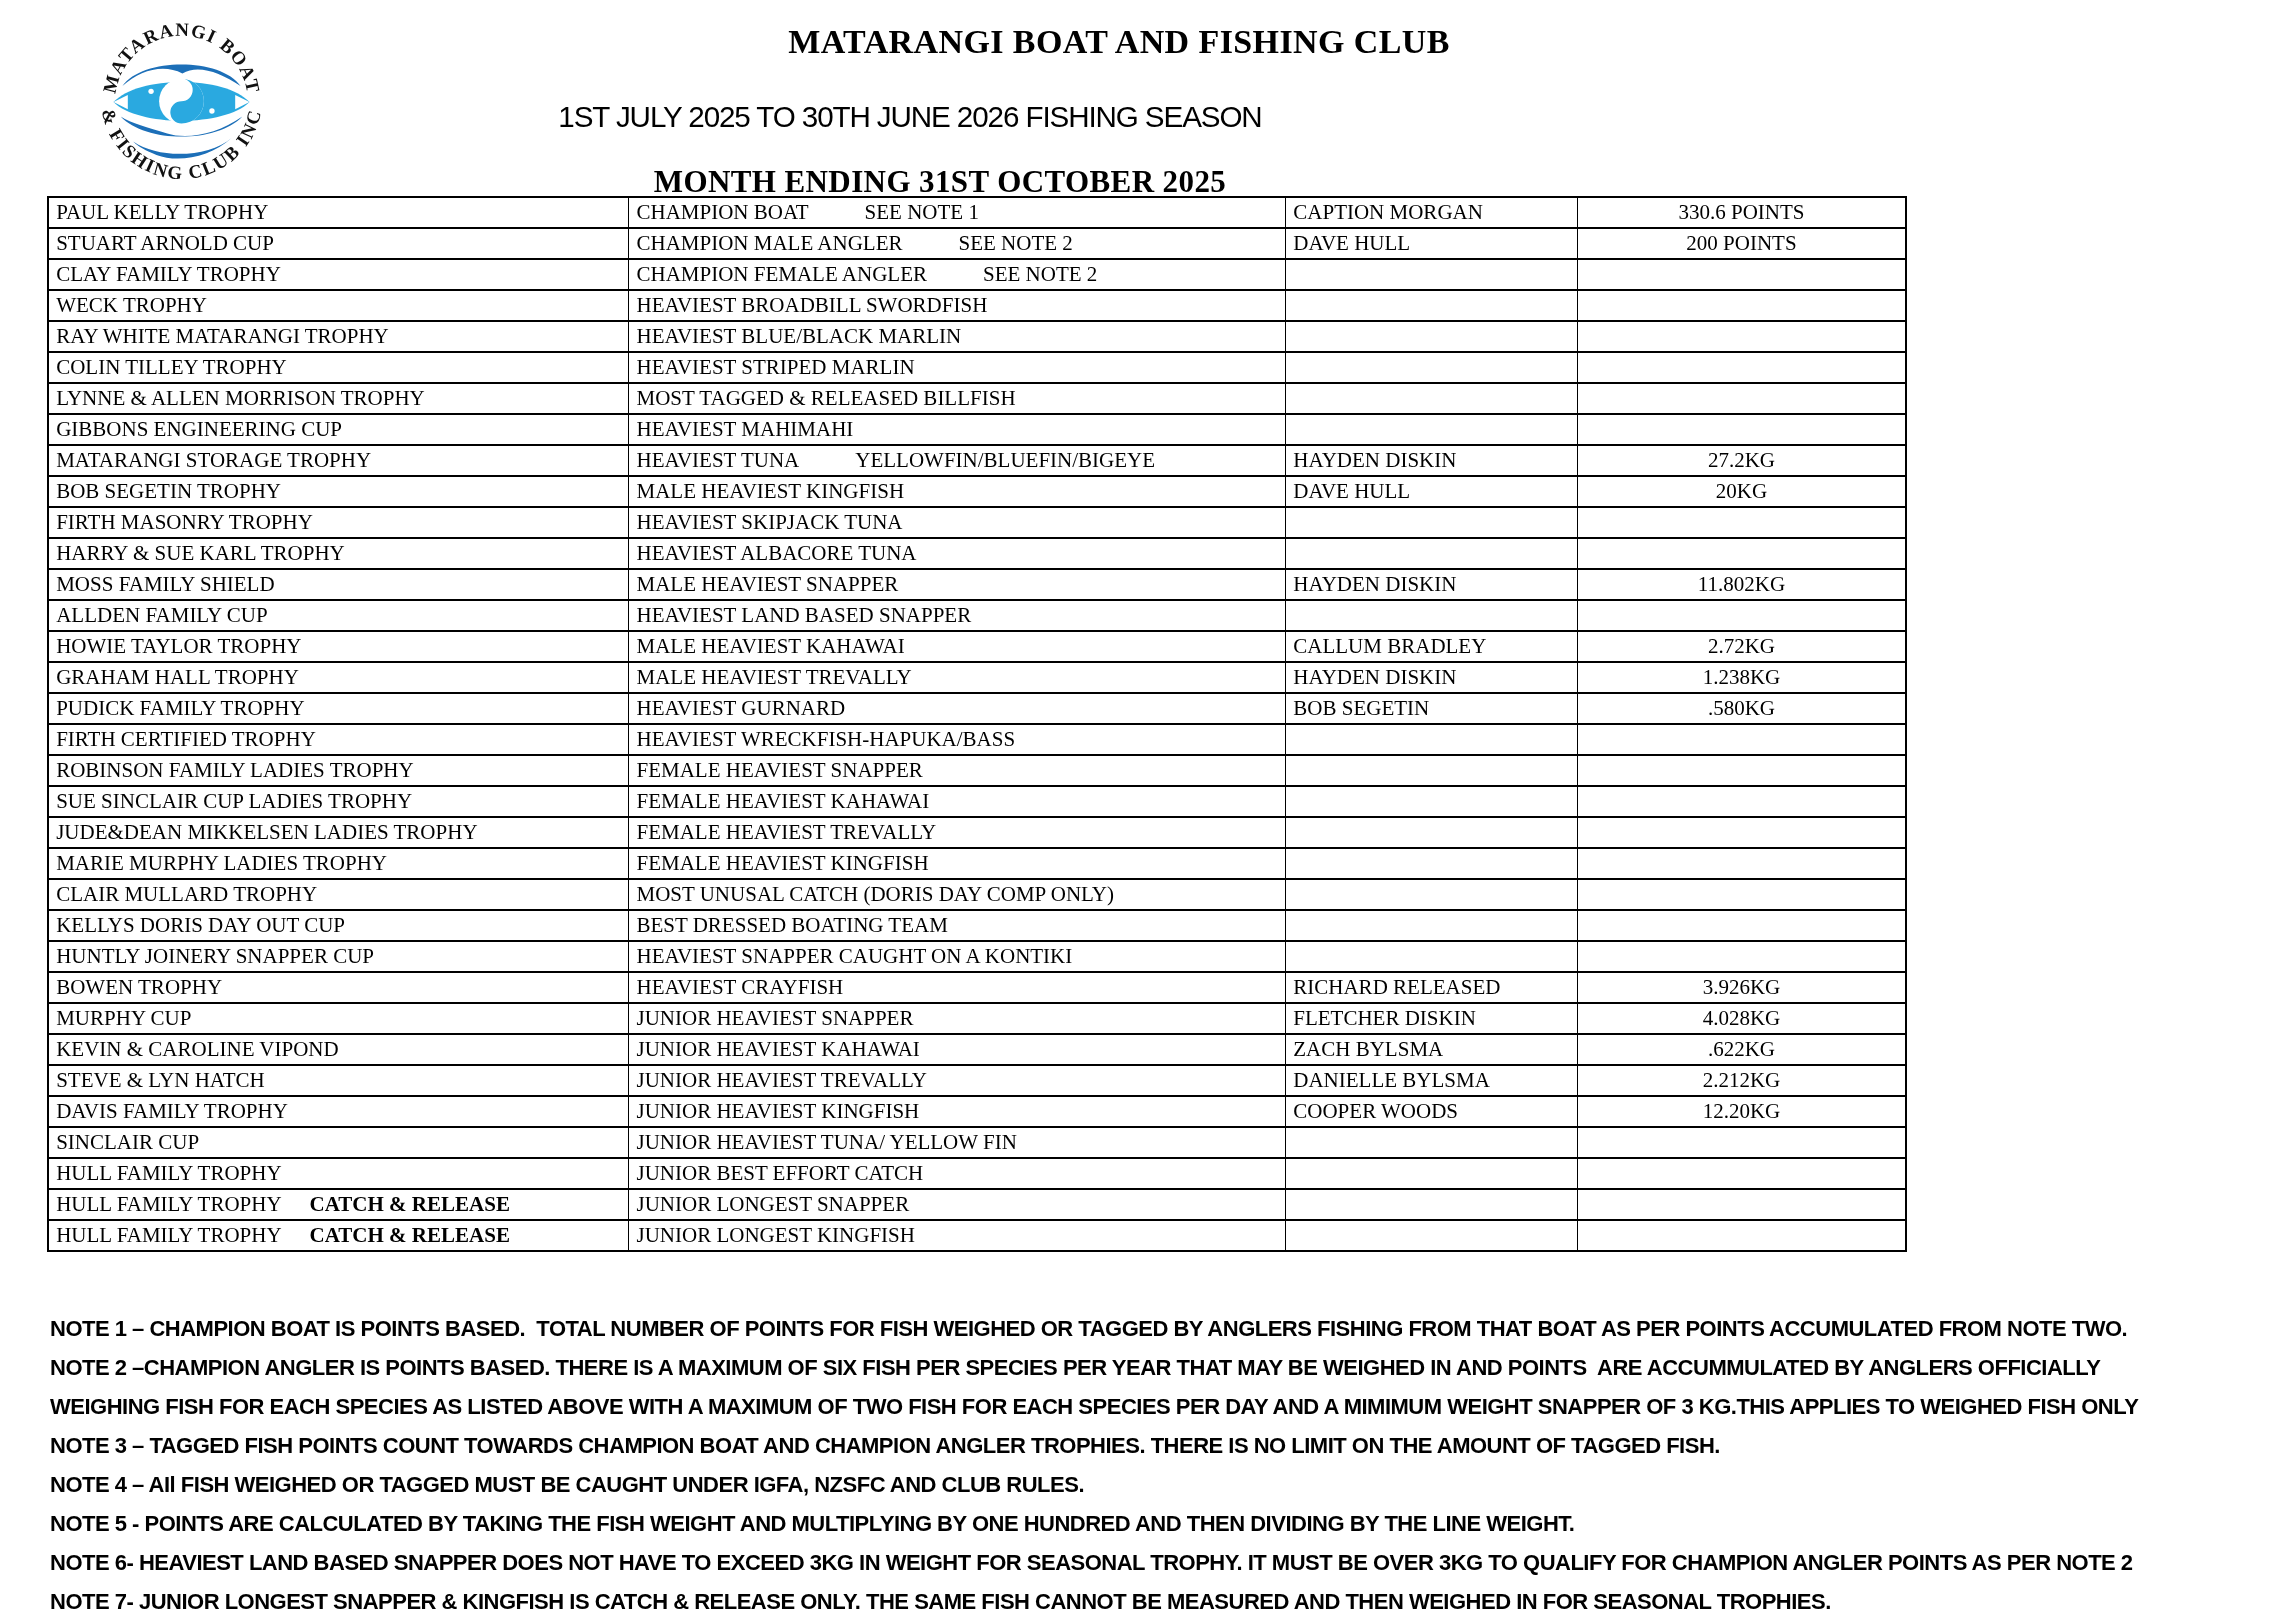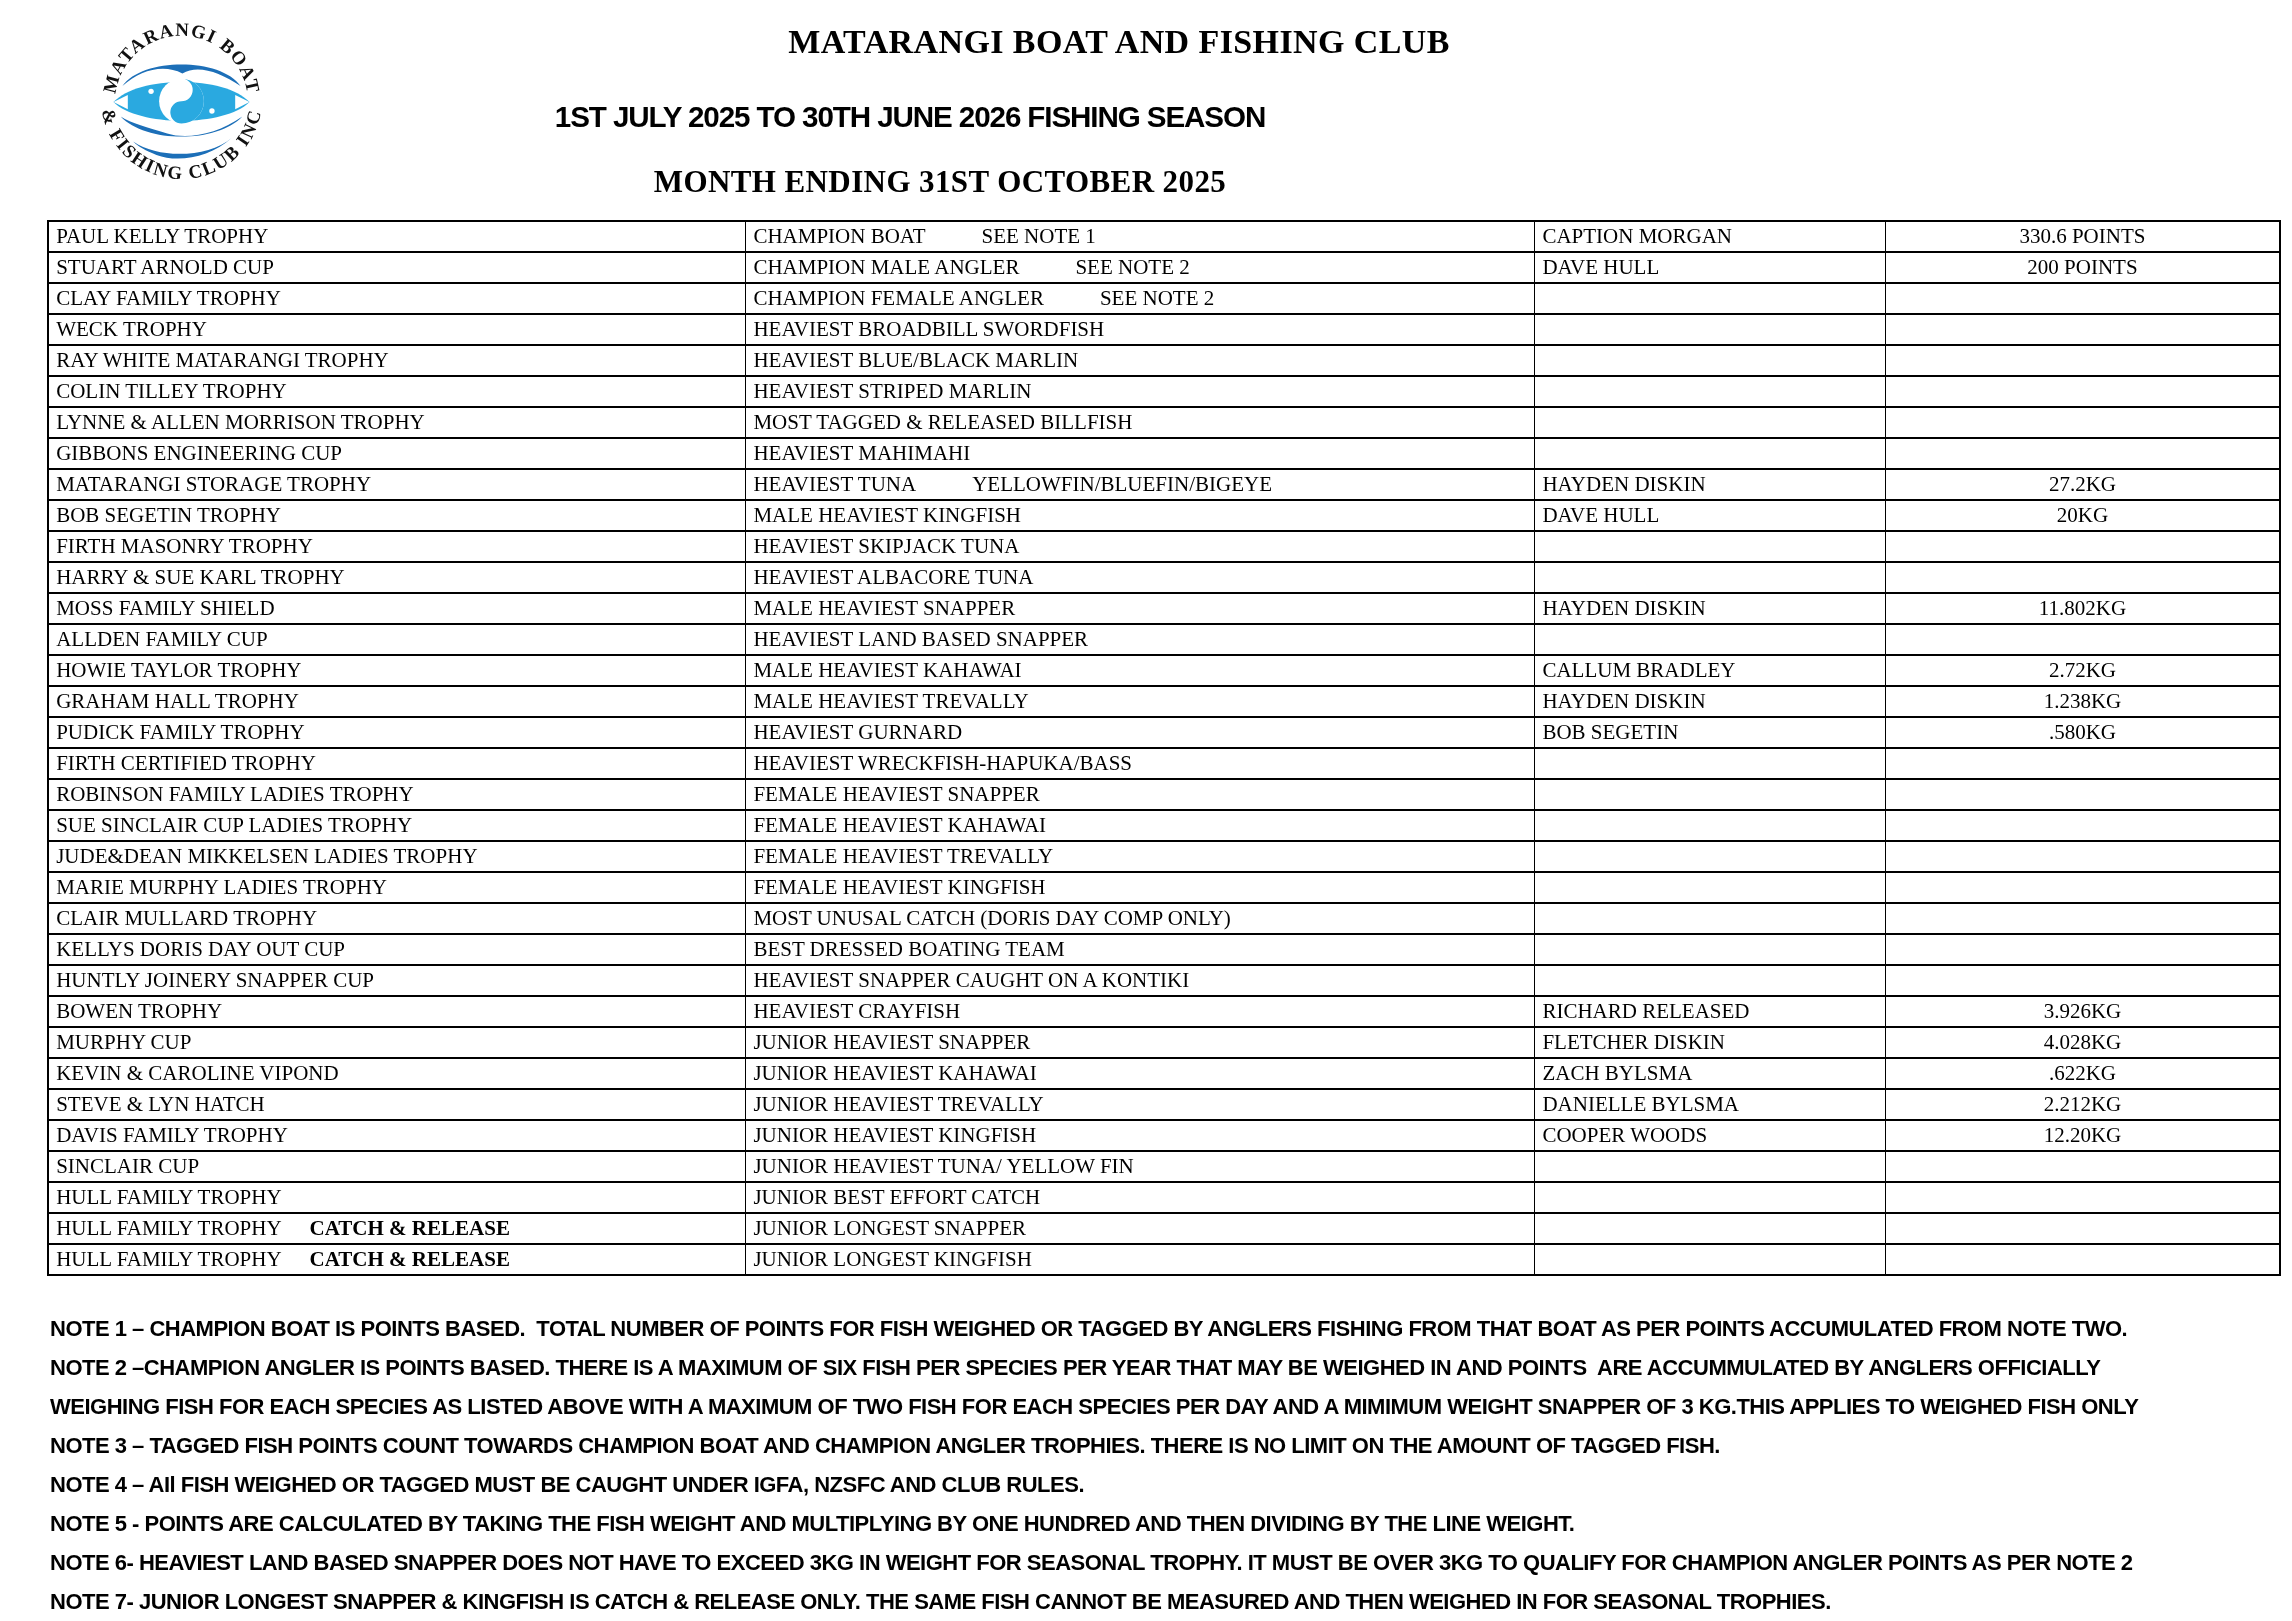--- a/index.html
+++ b/index.html
@@ -3,28 +3,28 @@
 <meta charset="utf-8">
 <style>
   html,body{margin:0;padding:0;background:#ffffff;}
   #page{position:relative;width:2293px;height:1622px;background:#ffffff;color:#000;
         font-family:"Liberation Serif",serif;overflow:hidden;}
 
   
   #club-title{position:absolute;left:0;top:23px;width:2238px;text-align:center;
       font-size:34px;font-weight:700;letter-spacing:0.4px;white-space:pre;}
   #season-line{position:absolute;left:0;top:100px;width:1820px;text-align:center;
-      font-family:"Liberation Sans",sans-serif;font-size:29.6px;font-weight:700;
+      font-family:"Liberation Sans",sans-serif;font-size:29.6px;font-weight:400;
       letter-spacing:-1.1px;white-space:pre;}
   #month-line{position:absolute;left:0;top:164px;width:1880px;text-align:center;
       font-size:31px;font-weight:700;letter-spacing:0.4px;white-space:pre;}
   #logo-box{position:absolute;left:85px;top:9px;width:193px;height:179px;}
 
   
-  #trophy-table{position:absolute;left:47px;top:220px;width:2234px;
+  #trophy-table{position:absolute;left:47px;top:196px;width:1860px;
       border-collapse:collapse;table-layout:fixed;}
   #trophy-table td{border:1.8px solid #000;border-top-width:2.7px;border-bottom-width:2.7px;
       height:29px;padding:0 0 0 7.2px;font-size:21px;white-space:pre;overflow:hidden;
       vertical-align:middle;line-height:1;}
   #trophy-table{border:2.7px solid #000;}
   #trophy-table td.c4{text-align:center;padding:0;border-radius:14px;}
   .note-extra:not(:empty){margin-left:56px;}
   .bold-extra:not(:empty){margin-left:28px;font-weight:700;}
 
   

